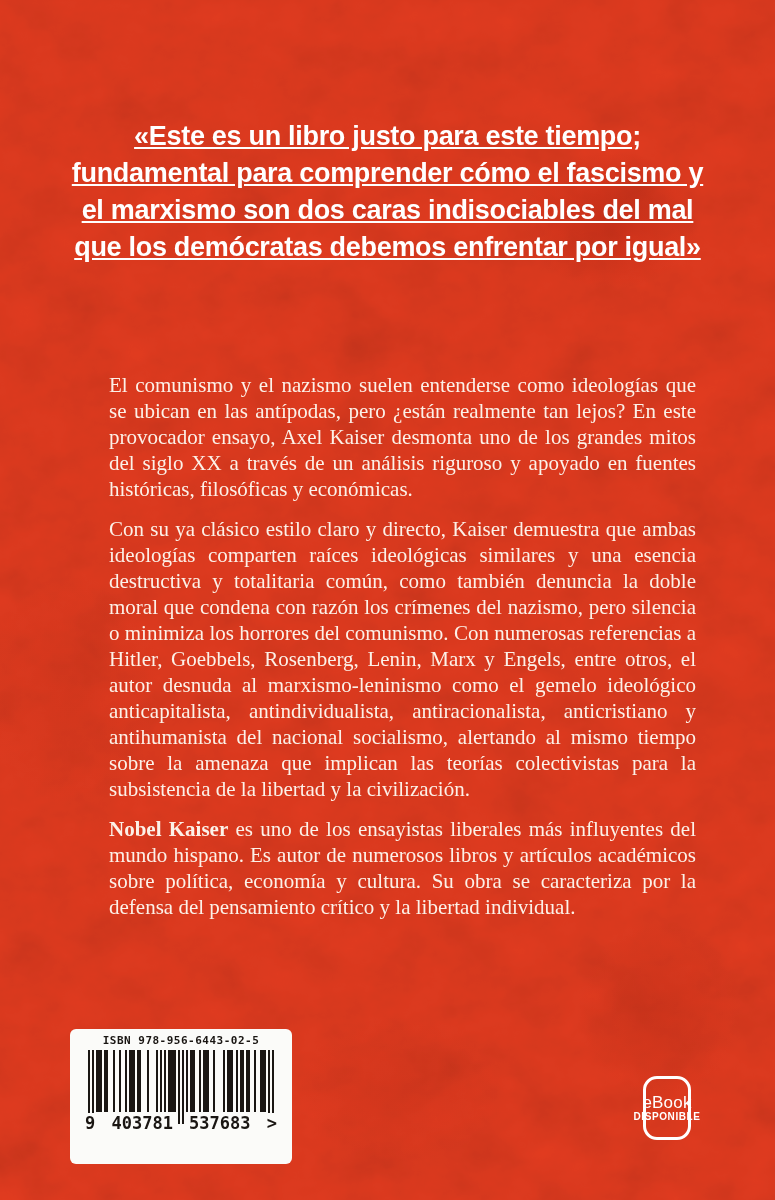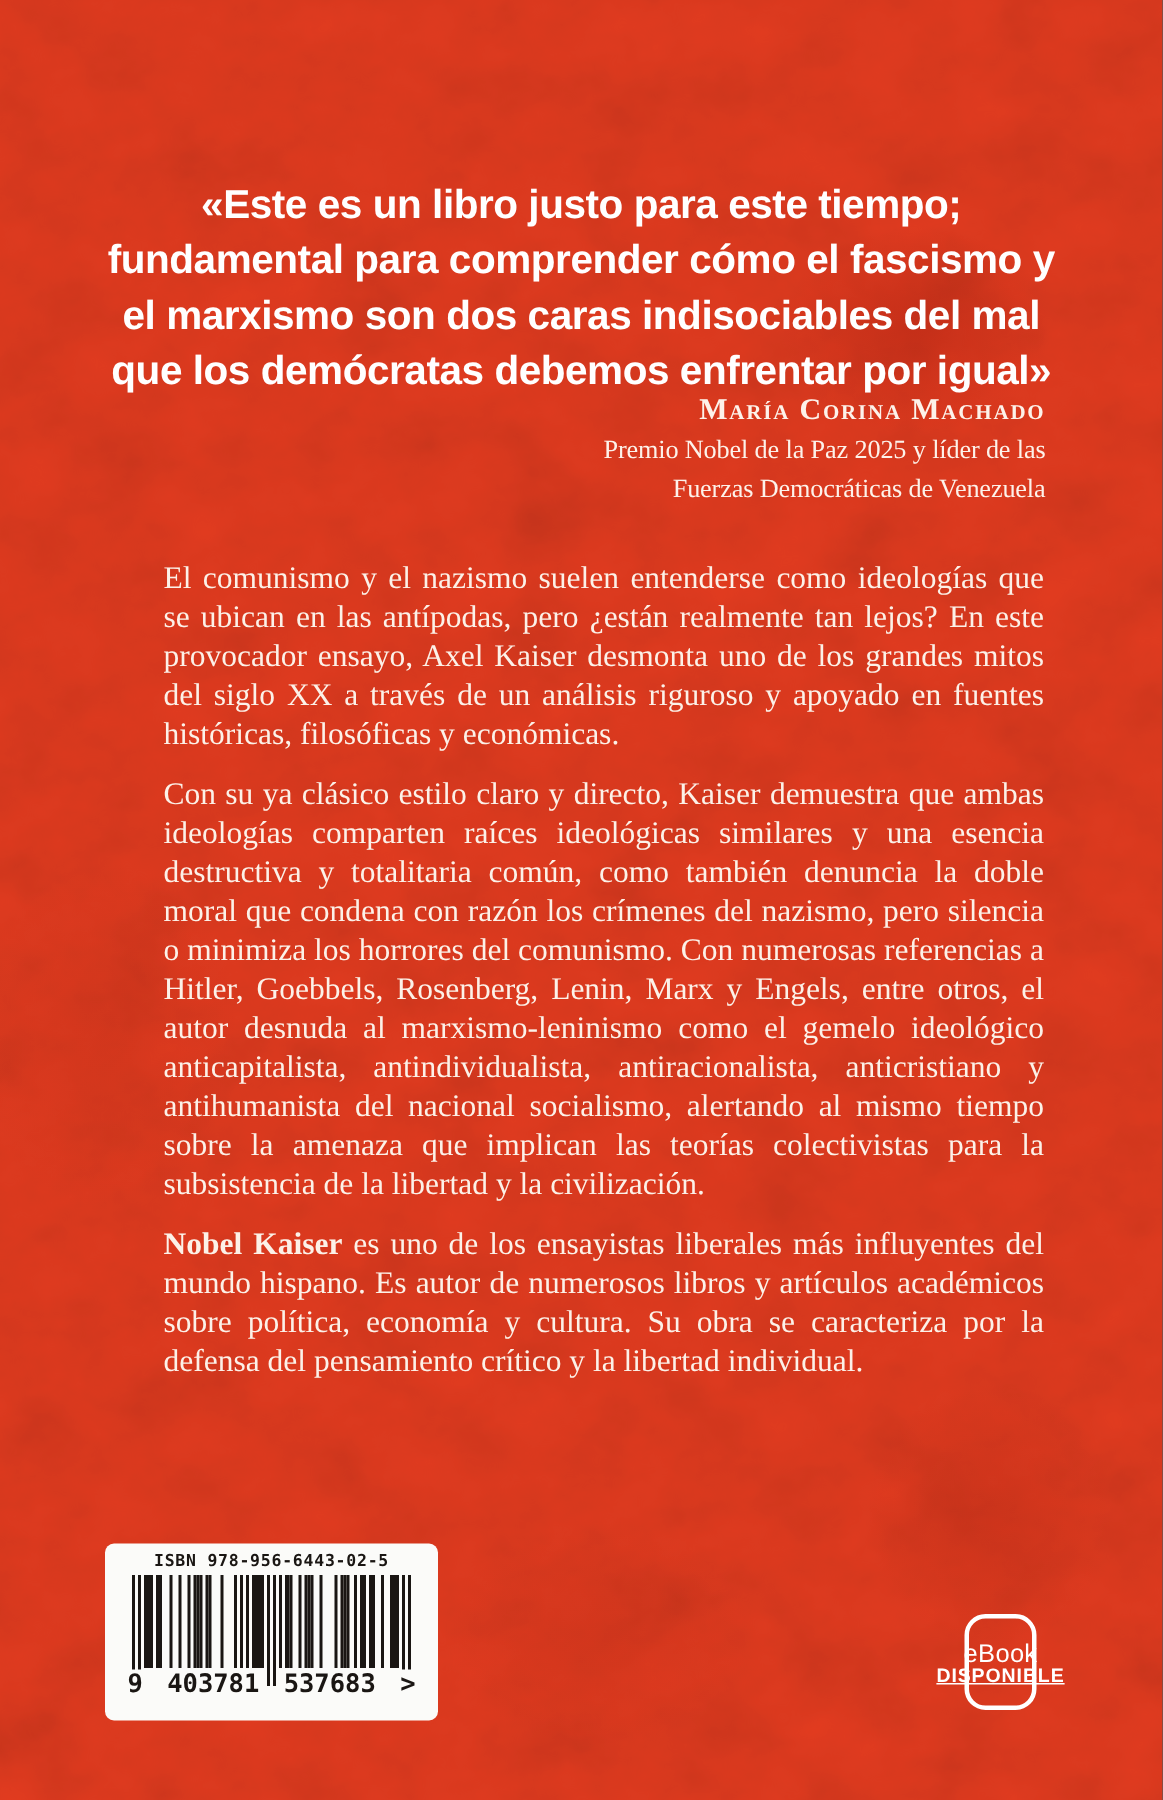--- a/index.html
+++ b/index.html
@@ -43,20 +43,21 @@
     position: absolute;
     top: 118px; left: 40px; right: 40px;
     text-align: center;
     font-family: "Liberation Sans", sans-serif;
     font-weight: bold;
     font-size: 27px;
     line-height: 37px;
     letter-spacing: -0.3px;
     color: #ffffff;
     white-space: pre-line;
+    text-decoration: underline;
   }
 
   
   .attribution {
     position: absolute;
     top: 260px; right: 78px; left: 200px;
     text-align: right;
     color: #fdf2ea;
   }
   .attribution .name {
@@ -84,21 +85,21 @@
     line-height: 26px;
     text-align: justify;
   }
   .body-text p { margin: 0 0 14px 0; }
   .body-text strong { font-weight: bold; }
 
   
   .barcode-box {
     position: absolute;
     top: 1029px; left: 70px;
-    width: 222px; height: 118px;
+    width: 222px; height: 135px;
     background: #fbfbf9;
     border-radius: 6px;
     box-sizing: border-box;
     padding: 5px 10px 6px 10px;
     display: flex;
     flex-direction: column;
   }
   .isbn-label {
     font-family: "DejaVu Sans Mono", monospace;
     font-weight: bold;
@@ -148,25 +149,24 @@
     color: #ffffff;
     font-family: "Liberation Sans", sans-serif;
   }
   .ebook-badge .ebook-title {
     font-size: 17px;
     font-weight: 400;
     line-height: 18px;
     letter-spacing: 0.2px;
   }
   .ebook-badge .ebook-sub {
-    font-size: 13px;
+    font-size: 10px;
     font-weight: bold;
     letter-spacing: 0.6px;
     line-height: 10px;
-    text-decoration: underline;
   }
 </style>
 </head>
 <body>
 
 <div class="page">
 
   <svg class="texture-svg" width="775" height="1200" xmlns="http://www.w3.org/2000/svg">
     <filter id="grunge">
       <feTurbulence type="fractalNoise" baseFrequency="0.018 0.022" numOctaves="4" seed="7" result="n"></feTurbulence>
@@ -182,25 +182,20 @@
   <div class="blotch b1"></div>
   <div class="blotch b2"></div>
   <div class="blotch b3"></div>
   <div class="blotch b4"></div>
 
   <div class="quote-block">«Este es un libro justo para este tiempo;
 fundamental para comprender cómo el fascismo y
 el marxismo son dos caras indisociables del mal
 que los demócratas debemos enfrentar por igual»</div>
 
-  <div class="attribution">
-    <div class="name">María Corina Machado</div>
-    <div class="role">Premio Nobel de la Paz 2025 y líder de las
-Fuerzas Democráticas de Venezuela</div>
-  </div>
 
   <div class="body-text">
     <p>El comunismo y el nazismo suelen entenderse como ideologías que se ubican en las antípodas, pero ¿están realmente tan lejos? En este provocador ensayo, Axel Kaiser desmonta uno de los grandes mitos del siglo XX a través de un análisis riguroso y apoyado en fuentes históricas, filosóficas y económicas.</p>
     <p>Con su ya clásico estilo claro y directo, Kaiser demuestra que ambas ideologías comparten raíces ideológicas similares y una esencia destructiva y totalitaria común, como también denuncia la doble moral que condena con razón los crímenes del nazismo, pero silencia o minimiza los horrores del comunismo. Con numerosas referencias a Hitler, Goebbels, Rosenberg, Lenin, Marx y Engels, entre otros, el autor desnuda al marxismo-leninismo como el gemelo ideológico anticapitalista, antindividualista, antiracionalista, anticristiano y antihumanista del nacional socialismo, alertando al mismo tiempo sobre la amenaza que implican las teorías colectivistas para la subsistencia de la libertad y la civilización.</p>
     <p><strong>Nobel Kaiser</strong><span> es uno de los ensayistas liberales más influyentes del mundo hispano. Es autor de numerosos libros y artículos académicos sobre política, economía y cultura. Su obra se caracteriza por la defensa del pensamiento crítico y la libertad individual.</span></p>
   </div>
 
   <div class="barcode-box">
     <div class="isbn-label">ISBN 978-956-6443-02-5</div>
     <div class="bars">

